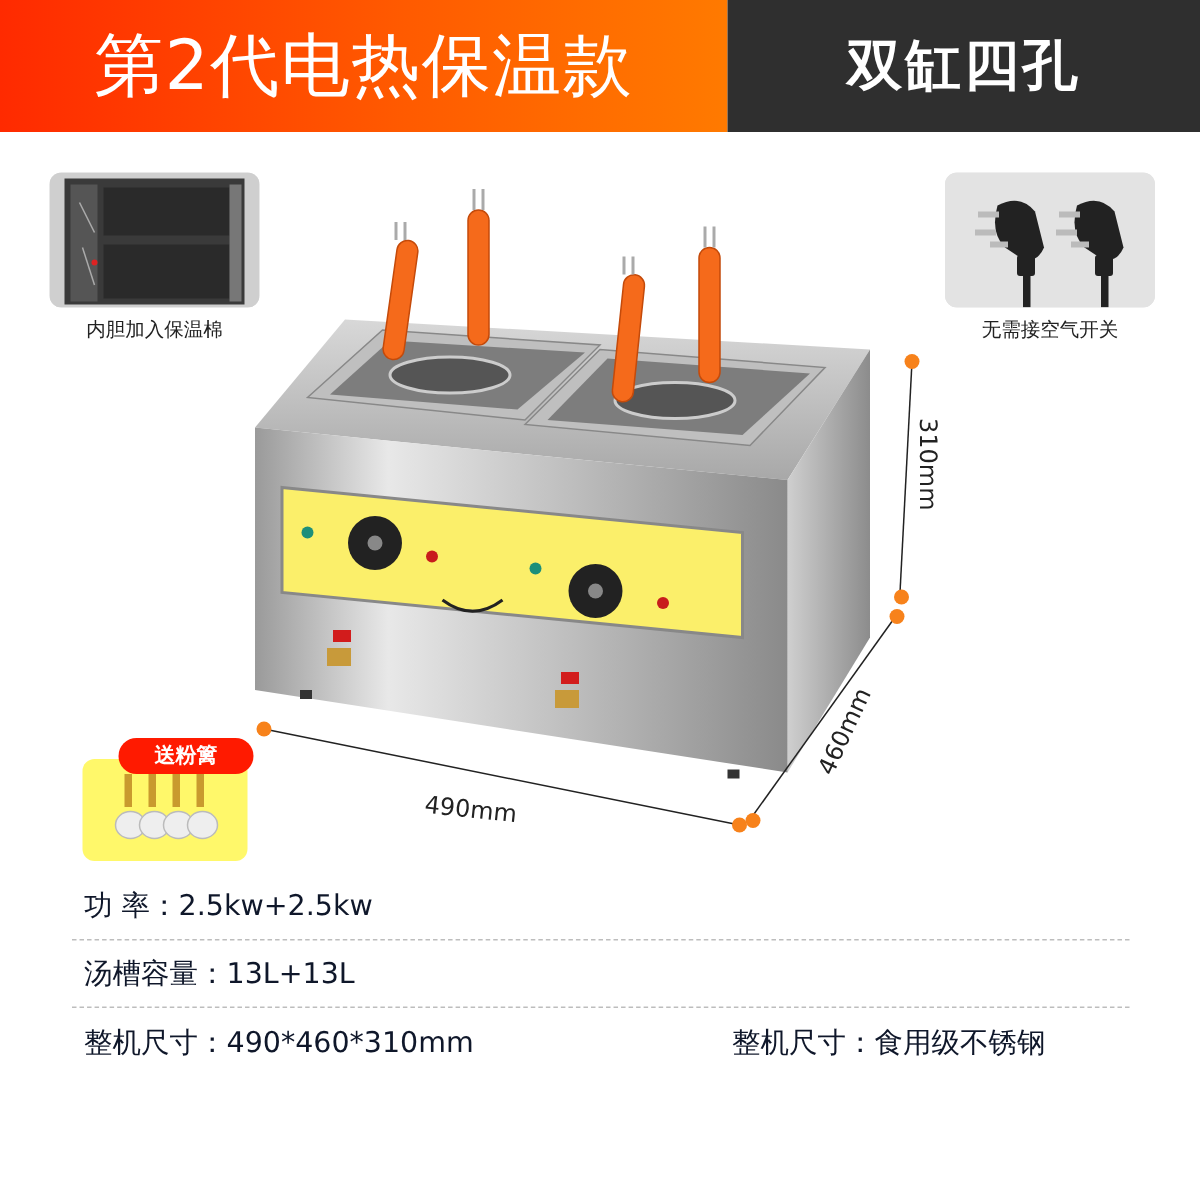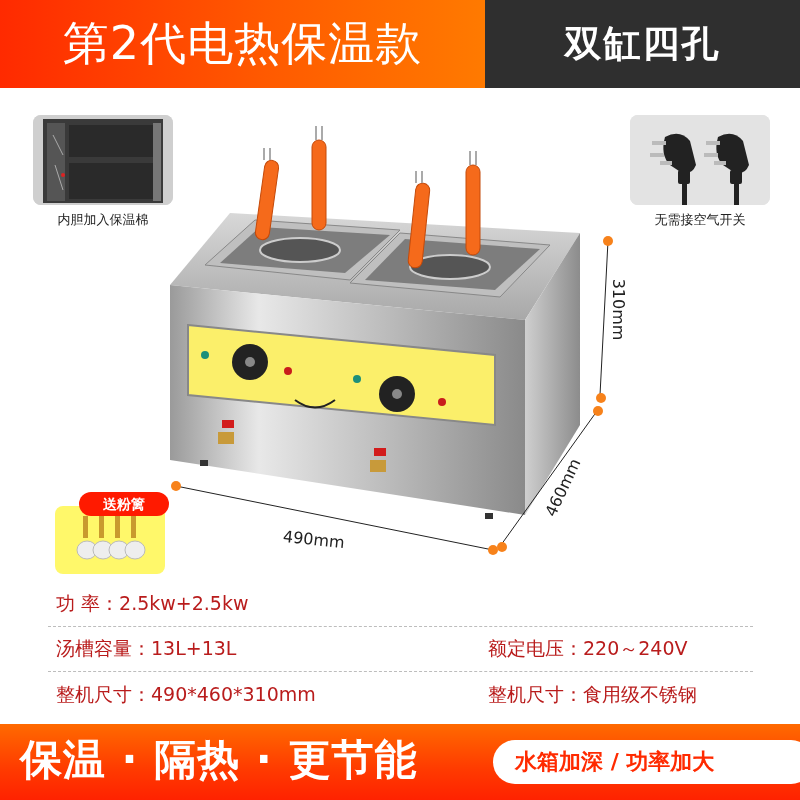--- a/index.html
+++ b/index.html
@@ -28,21 +28,21 @@
 
   
   .gift { position:absolute; left:55px; top:492px; width:110px; height:82px; }
   .gift-bg { position:absolute; left:0; top:14px; width:110px; height:68px; background:#fff86a; border-radius:8px; }
   .gift-label { position:absolute; left:24px; top:0; width:90px; height:24px; background:#ff1a00; border-radius:12px; color:#fff; font-weight:bold; font-size:14px; text-align:center; line-height:24px; }
 
   
   .specs { position:absolute; left:48px; top:582px; width:705px; }
   .spec-row { display:flex; height:45px; border-bottom:1px dashed #bdbdbd; align-items:center; }
   .spec-row:last-child { border-bottom:none; }
-  .spec-cell { font-size:19px; color:#b91c1c; }
+  .spec-cell { font-size:19px; color:#0f172a; }
   .spec-left { width:440px; padding-left:8px; }
   .spec-right { flex:1; }
 
   
   .bottom-banner { position:absolute; left:0; top:724px; width:800px; height:76px; background:linear-gradient(180deg,#ff6a00 0%,#ff3a00 60%,#ff2200 100%); }
   .bottom-slogan { position:absolute; left:20px; top:8px; color:#fff; font-weight:bold; font-size:42px; letter-spacing:1px; }
   .bottom-pill { position:absolute; left:493px; top:16px; width:320px; height:44px; background:#fff; border-radius:22px; color:#ff2a00; font-weight:bold; font-size:22px; line-height:44px; padding-left:22px; }
 </style>
 </head>
 <body>
@@ -214,25 +214,20 @@
     </div>
     <div class="gift-label">送粉篱</div>
   </div>
 
   <div class="specs">
     <div class="spec-row">
       <span class="spec-cell spec-left">功  率：2.5kw+2.5kw</span>
     </div>
     <div class="spec-row">
       <span class="spec-cell spec-left">汤槽容量：13L+13L</span>
-      <span class="spec-cell spec-right">额定电压：220～240V</span>
     </div>
     <div class="spec-row">
       <span class="spec-cell spec-left">整机尺寸：490*460*310mm</span>
       <span class="spec-cell spec-right">整机尺寸：食用级不锈钢</span>
     </div>
   </div>
 
-  <div class="bottom-banner">
-    <span class="bottom-slogan">保温 · 隔热 · 更节能</span>
-    <span class="bottom-pill">水箱加深 / 功率加大</span>
-  </div>
 </div>
 
 </body></html>

